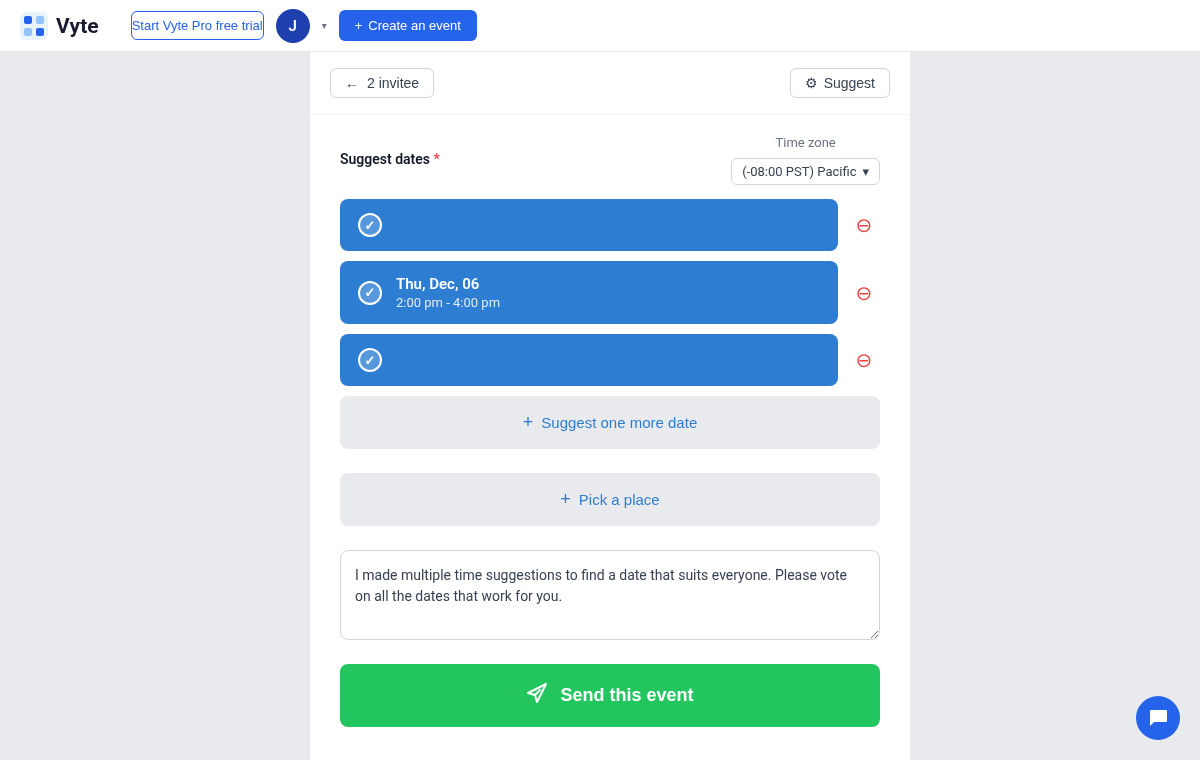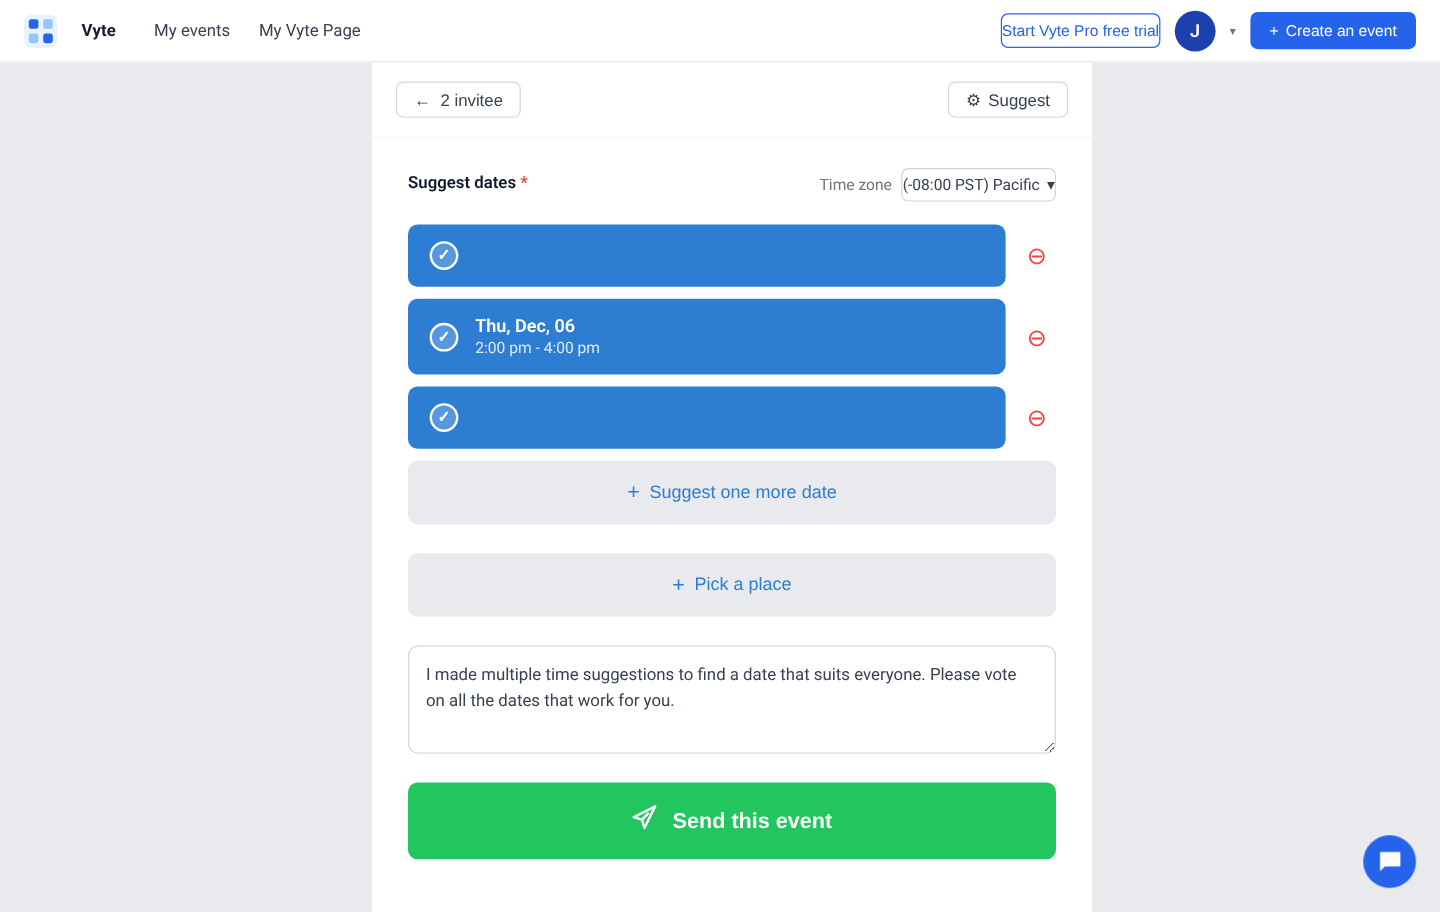--- a/index.html
+++ b/index.html
@@ -18,23 +18,23 @@
       height: 52px;
       padding: 0 20px;
       border-bottom: 1px solid #e5e7eb;
       position: fixed;
       top: 0; left: 0; right: 0;
       z-index: 100;
     }
     .navbar-brand {
       display: flex;
       align-items: center;
-      gap: 20px;
+      gap: 8px;
       font-weight: 700;
-      font-size: 14px;
+      font-size: 21px;
       color: #1a1a2e;
       margin-right: 32px;
     }
     .navbar-brand .logo-icon {
       width: 28px;
       height: 28px;
     }
     .navbar-links {
       display: flex;
       gap: 24px;
@@ -181,21 +181,21 @@
       display: flex;
       align-items: center;
       justify-content: space-between;
       margin-bottom: 14px;
     }
     .timezone-select {
       display: flex;
       align-items: center;
       border: 1.5px solid #d1d5db;
       border-radius: 6px;
-      padding: 5px 0;
+      padding: 5px 10px;
       font-size: 13px;
       color: #374151;
       cursor: pointer;
       gap: 6px;
       background: #fff;
     }
 
     
     .date-slot {
       display: flex;
@@ -349,24 +349,20 @@
   <div class="navbar-brand">
     <svg class="logo-icon" viewBox="0 0 28 28" fill="none">
       <rect width="28" height="28" rx="6" fill="#e8f4fd"></rect>
       <rect x="4" y="4" width="8" height="8" rx="2" fill="#2563eb"></rect>
       <rect x="16" y="4" width="8" height="8" rx="2" fill="#93c5fd"></rect>
       <rect x="4" y="16" width="8" height="8" rx="2" fill="#93c5fd"></rect>
       <rect x="16" y="16" width="8" height="8" rx="2" fill="#2563eb"></rect>
     </svg>
     <span>Vyte</span>
   </div>
-  <div class="navbar-links">
-    <a class="navbar-link">My events</a>
-    <a class="navbar-link">My Vyte Page</a>
-  </div>
   <div class="navbar-right">
     <button class="start-pro-btn">Start Vyte Pro free trial</button>
     <div class="avatar-circle">J</div>
     <span class="dropdown-arrow">▾</span>
     <button class="create-event-btn">
       <span>+</span>
       <span>Create an event</span>
     </button>
   </div>
 </nav>
@@ -386,21 +382,21 @@
         <span>Suggest</span>
       </button>
     </div>
 
     <div class="card-inner">
 
       <div class="timezone-row">
         <span class="section-label">
           <span>Suggest dates</span><span class="required-star"> *</span>
         </span>
-        <div style="display:flex;align-items:center;gap:8px;">
+        <div style="display:flex;align-items:center;gap:8px;flex-direction:column;">
           <span style="font-size:13px;color:#6b7280;">Time zone</span>
           <div class="timezone-select">
             <span>(-08:00 PST) Pacific</span>
             <span>▾</span>
           </div>
         </div>
       </div>
 
       <div class="date-slot">
         <div class="date-slot-card">

